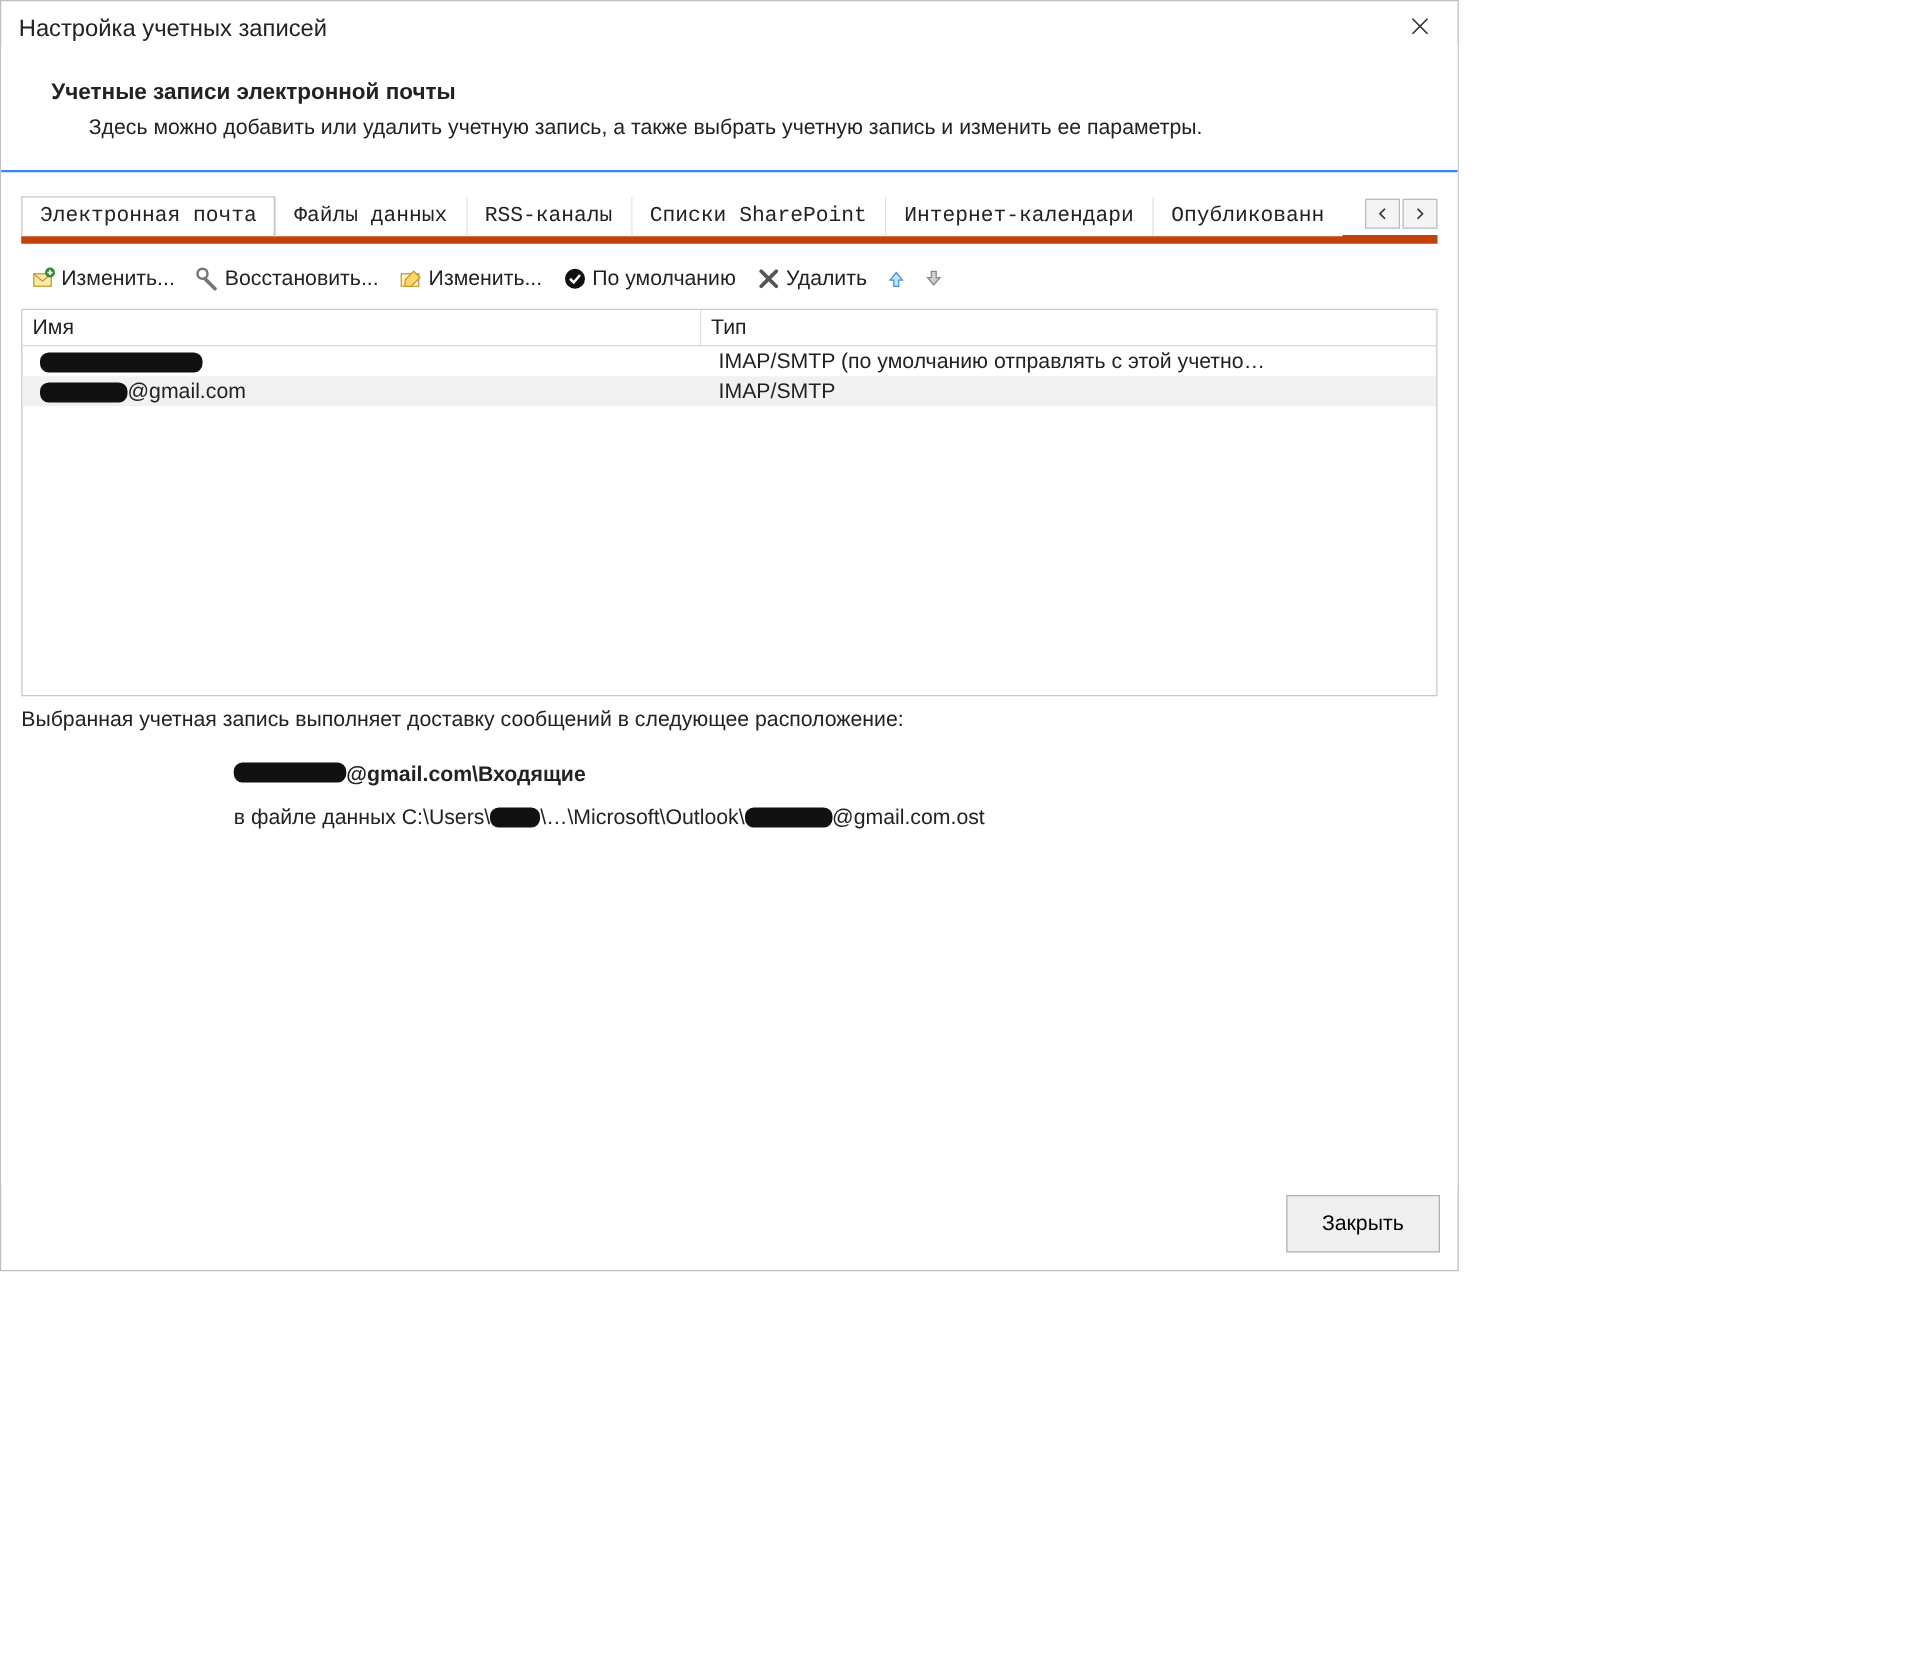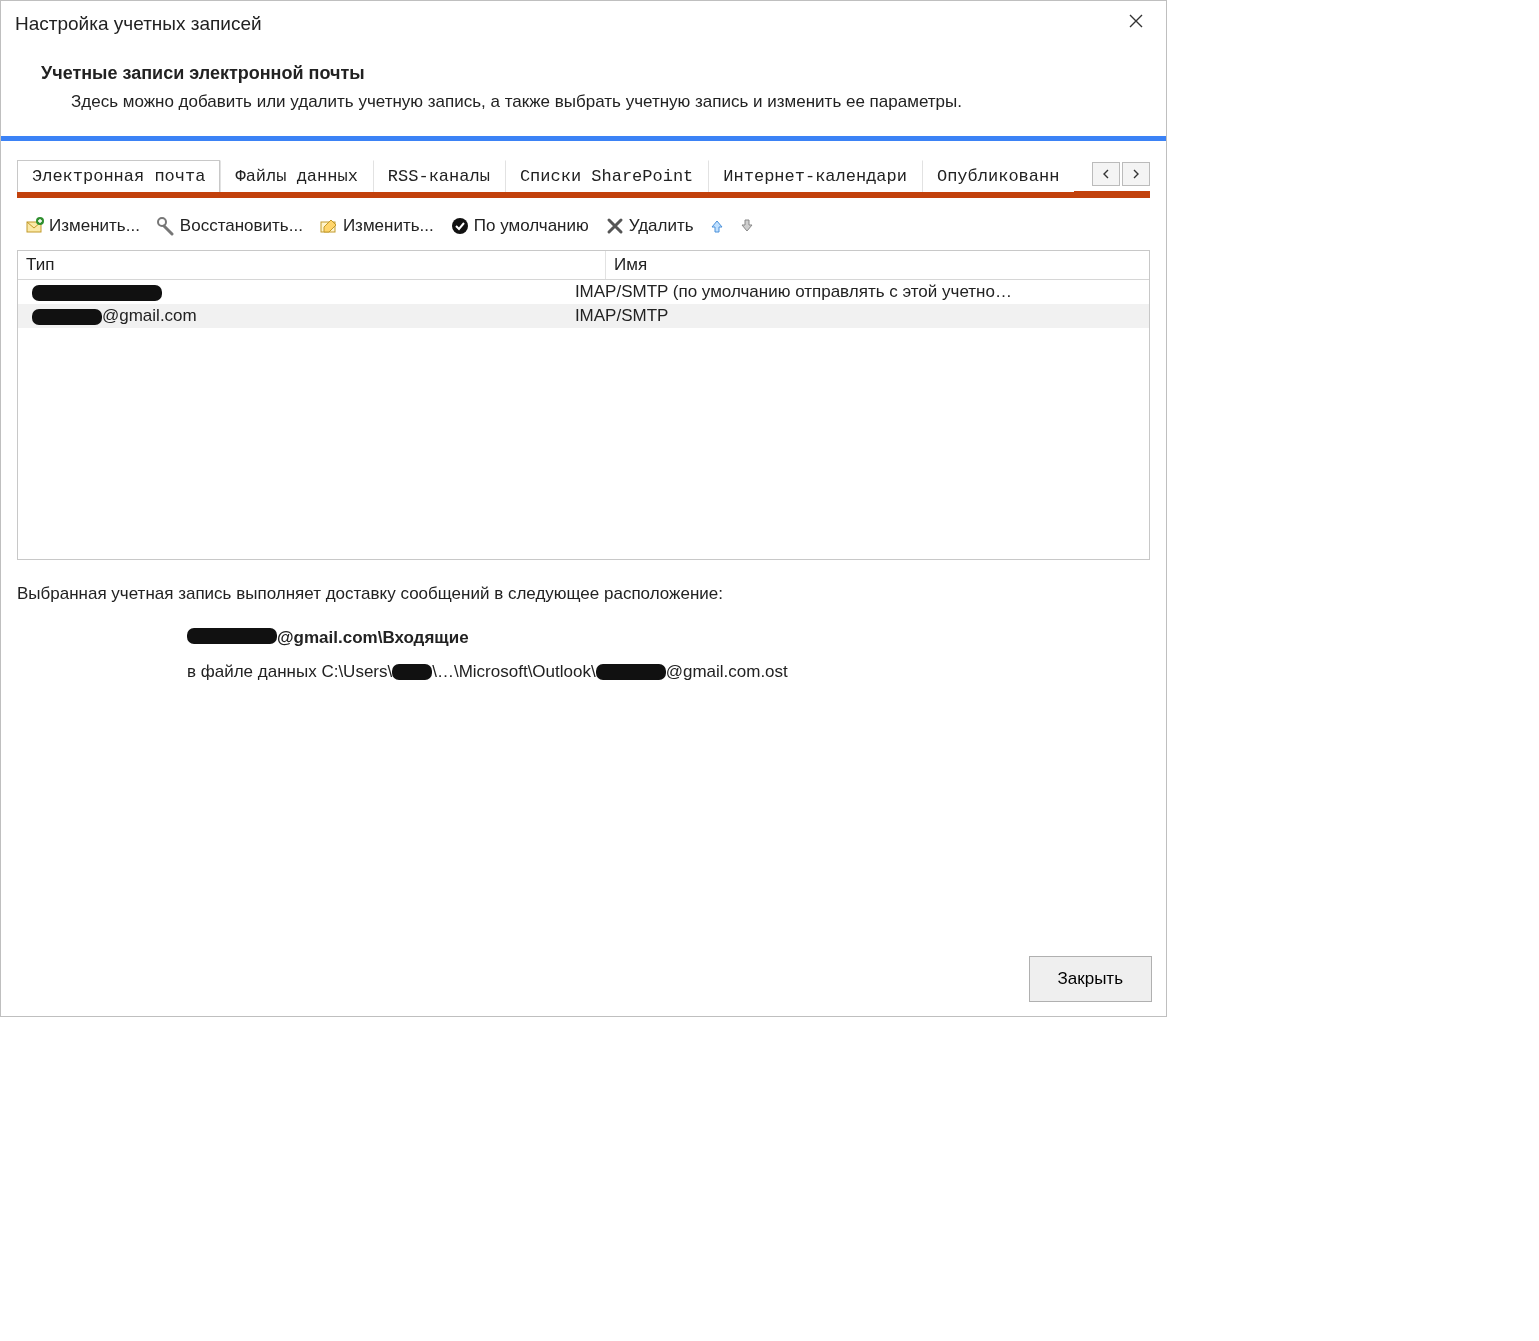--- a/index.html
+++ b/index.html
@@ -33,21 +33,21 @@
     height: 28px;
     display: flex;
     align-items: center;
     justify-content: center;
     font-size: 18px;
     cursor: pointer;
   }
 
   .header-block {
     padding: 28px 14px 24px 40px;
-    border-bottom: 5px solid #3b82f6;
+    border-bottom: 2px solid #3b82f6;
     background: #fff;
   }
   .header-title { font-weight: 700; font-size: 18px; }
   .header-desc {
     margin: 8px 0 0 30px;
     font-size: 17px;
   }
 
   .content {
     flex: 1;
@@ -157,21 +157,21 @@
   }
   .redacted {
     display: inline-block;
     background: #111;
     border-radius: 7px;
     height: 16px;
     vertical-align: middle;
   }
 
   .delivery {
-    margin-top: 24px;
+    margin-top: 9px;
     font-size: 17px;
   }
   .delivery-loc {
     margin: 24px 0 0 170px;
     font-weight: 700;
     display: flex; align-items: flex-start; gap: 0;
   }
   .delivery-path {
     margin: 14px 0 0 170px;
     display: flex; align-items: center; gap: 0; flex-wrap: wrap;
@@ -288,22 +288,22 @@
       </span>
       <span class="arrow-btn">
         <svg width="16" height="16" viewBox="0 0 16 16">
             <path d="M8 13 L13 7 L10 7 L10 2 L6 2 L6 7 L3 7 Z" fill="#cfcfcf" stroke="#888"></path>
           </svg>
       </span>
     </div>
 
     <div class="table">
       <div class="thead">
+        <div class="th col-name">Имя</div>
         <div class="th col-type">Тип</div>
-        <div class="th col-name">Имя</div>
       </div>
       <div class="tbody">
         <div class="tr">
           <div class="td col-name">
             <span class="redacted" style="width:130px"></span><span></span>
           </div>
           <div class="td col-type">IMAP/SMTP (по умолчанию отправлять с этой учетно…</div>
         </div>
         <div class="tr selected">
           <div class="td col-name">

